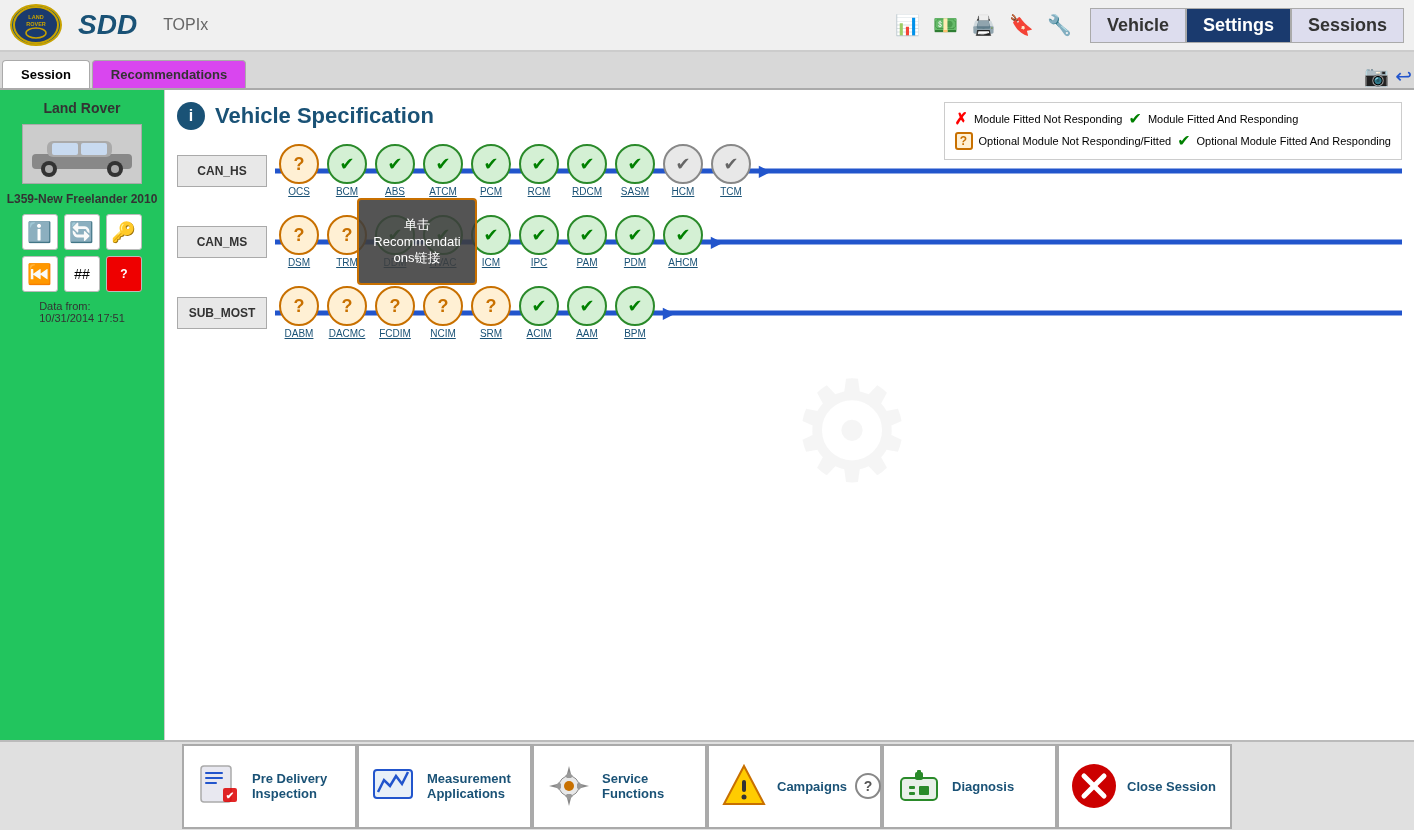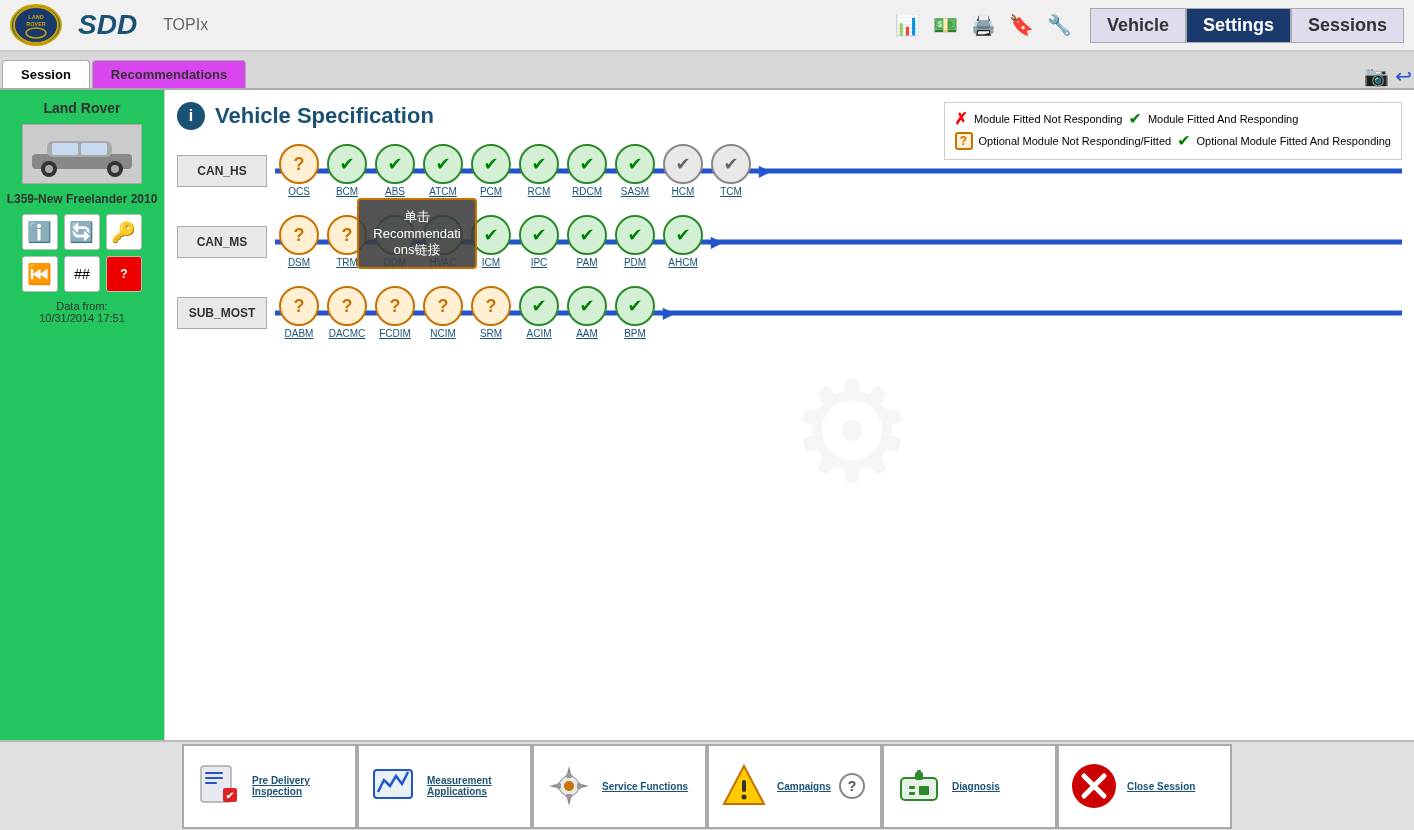--- a/index.html
+++ b/index.html
@@ -56,40 +56,40 @@
     }
     .car-silhouette {
       width: 110px; height: 50px;
     }
     .vehicle-model { font-size: 12px; font-weight: bold; color: #333; text-align: right; margin-bottom: 8px; }
     .sidebar-icons { display: flex; flex-wrap: wrap; gap: 6px; justify-content: center; margin-bottom: 8px; }
     .sidebar-icon {
       width: 36px; height: 36px; display: flex; align-items: center; justify-content: center;
       font-size: 20px; cursor: pointer; border: 1px solid #bbb; background: white; border-radius: 3px;
     }
-    .data-info { font-size: 11px; color: #333; text-align: center; }
+    .data-info { font-size: 11px; color: #333; }
 
     
     #content { flex: 1; background: white; padding: 12px; overflow: hidden; position: relative; }
     #page-title-area { display: flex; align-items: center; gap: 10px; margin-bottom: 14px; }
     .info-icon { width: 28px; height: 28px; border-radius: 50%; background: #1a5276; color: white; display: flex; align-items: center; justify-content: center; font-size: 16px; font-weight: bold; }
     .page-title { font-size: 22px; font-weight: bold; color: #1a5276; }
 
     
     #legend {
       position: absolute; top: 12px; right: 12px;
       background: white; border: 1px solid #ccc; padding: 6px 10px; font-size: 11px;
     }
     .legend-row { display: flex; align-items: center; gap: 6px; margin-bottom: 3px; }
 
     
     .tooltip-box {
       position: absolute; top: 108px; left: 192px;
       background: rgba(60,60,60,0.88); color: white; border: 2px solid #c87000;
-      padding: 8px 12px; font-size: 13px; border-radius: 4px; z-index: 100;
+      padding: 16px 12px; font-size: 13px; border-radius: 4px; z-index: 100;
       min-width: 120px; text-align: center;
     }
 
     
     #network-area { margin-top: 10px; position: relative; }
     .network-row { display: flex; align-items: center; margin-bottom: 18px; position: relative; }
     .bus-label {
       width: 90px; min-width: 90px; height: 32px; background: #e8e8e8;
       border: 1px solid #aaa; display: flex; align-items: center; justify-content: center;
       font-size: 12px; font-weight: bold; color: #333; margin-right: 8px;
@@ -122,21 +122,21 @@
     #bottom-bar {
       height: 90px; background: #e0e0e0; border-top: 2px solid #bbb;
       display: flex; align-items: center; justify-content: center; gap: 0;
     }
     .bottom-btn {
       width: 175px; height: 85px; border: 2px solid #aaa; background: white;
       display: flex; align-items: center; gap: 8px; padding: 8px 10px; cursor: pointer;
       text-decoration: none; color: #1a5276;
     }
     .bottom-btn-icon { width: 50px; height: 50px; display: flex; align-items: center; justify-content: center; flex-shrink: 0; }
-    .bottom-btn-text { font-size: 10px; font-weight: bold; color: #1a5276; text-decoration: underline; }
+    .bottom-btn-text { font-size: 13px; font-weight: bold; color: #1a5276; }
     .close-btn { background: white; }
     .close-btn .bottom-btn-text { color: #1a5276; }
   </style>
 </head>
 <body>
 
 <div id="header">
   <div id="logo-area">
     <div class="logo-landrover">
       <svg width="48" height="40" viewBox="0 0 48 40">

